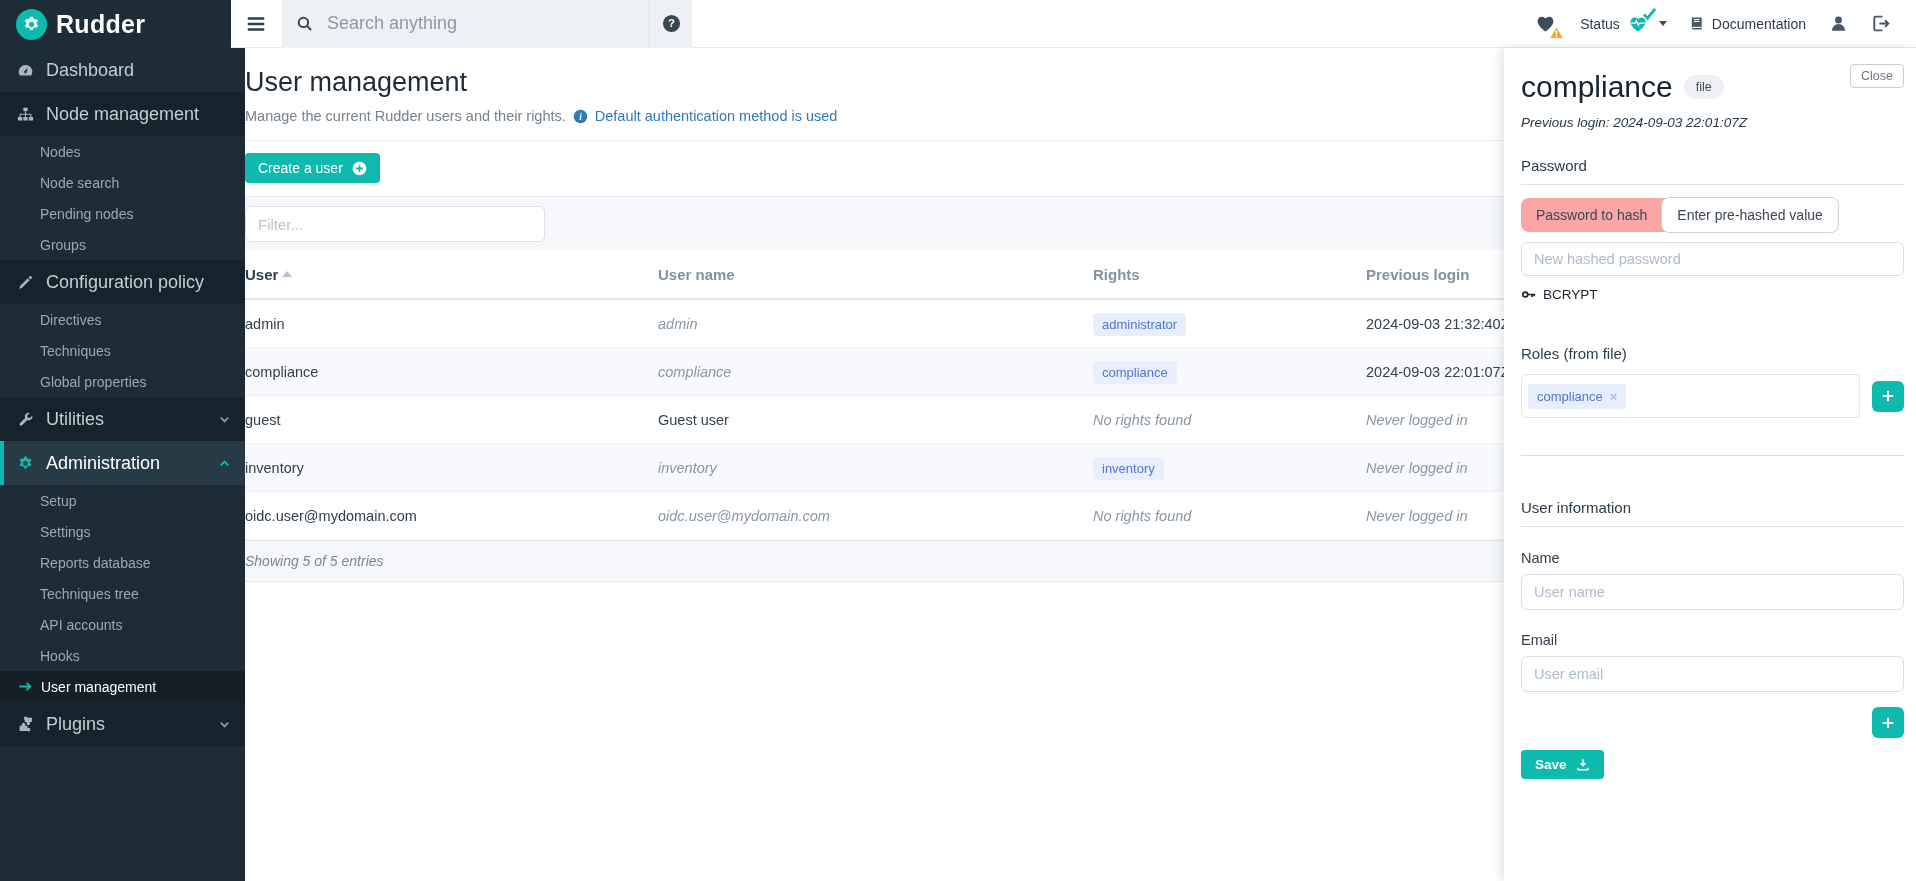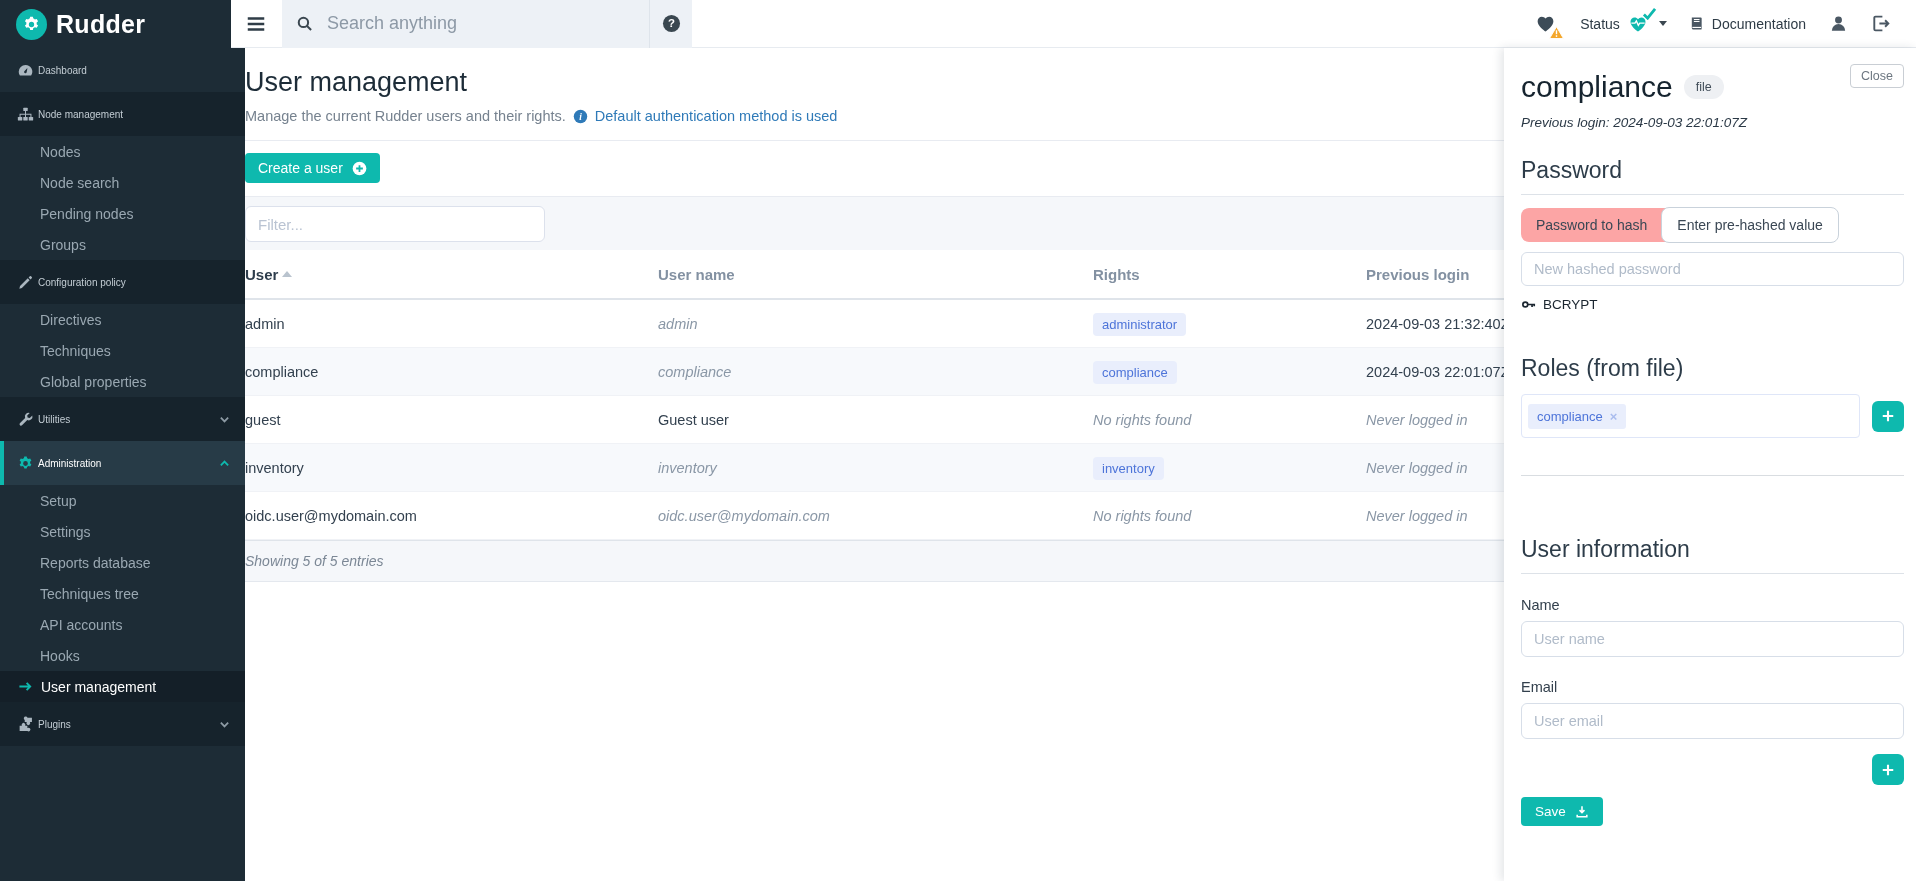--- a/index.html
+++ b/index.html
@@ -11,22 +11,22 @@
   .ic { display:inline-flex; align-items:center; justify-content:center; width:16px; height:16px; flex:0 0 auto; }
   .ic svg { width:100%; height:100%; display:block; }
 
   
   .sidebar { position:absolute; left:0; top:0; width:245px; height:881px; background:#1d2c36; z-index:5; }
   .logo-row { height:48px; display:flex; align-items:center; padding-left:16px; gap:9px; cursor:pointer; }
   .logo-mark { width:31px; height:31px; border-radius:50%; background:#0eb9ae; display:flex; align-items:center; justify-content:center; color:#fff; }
   .logo-mark .ic { width:19px; height:19px; }
   .logo-text { color:#fff; font-size:25px; font-weight:700; letter-spacing:.3px; }
   .nav { position:absolute; top:48px; left:0; right:0; bottom:0; }
-  .nav-link, .nav-header { display:flex; align-items:center; height:44px; padding:0 14px 0 17px; gap:4px;
-    color:#c3cdd4; font-size:10px; cursor:pointer; }
+  .nav-link, .nav-header { display:flex; align-items:center; height:44px; padding:0 14px 0 17px; gap:12px;
+    color:#c3cdd4; font-size:18px; cursor:pointer; }
   .nav-header { background:#16232c; }
   .nav-link .ic, .nav-header .ic { width:17px; height:17px; color:#aab6bf; }
   .nav-header.active { background:#273b47; border-left:4px solid #0eb9ae; padding-left:13px; color:#fff; }
   .nav-header.active .ic { color:#0eb9ae; }
   .nav-header .chev { margin-left:auto; width:13px; height:13px; color:#8d9aa4; }
   .nav-header.active .chev { color:#0eb9ae; }
   .nav-sub { display:flex; align-items:center; height:31px; padding-left:40px; font-size:14px; color:#9aa8b2; cursor:pointer; gap:8px; }
   .nav-sub.active { background:#141f28; color:#fff; padding-left:18px; }
   .nav-sub.active .ic { width:15px; height:15px; color:#0eb9ae; }
 
@@ -83,21 +83,21 @@
 
   
   .panel { position:absolute; left:1504px; top:48px; width:412px; height:833px; background:#fff;
     box-shadow:-3px 0 9px rgba(25,40,55,.12); padding:14px 12px 0 17px; z-index:7; }
   .close-btn { position:absolute; top:16px; right:12px; border:1px solid #c9ced4; background:#fff; color:#6c7680;
     font-size:12.5px; padding:4px 10px; border-radius:4px; cursor:pointer; font-family:inherit; }
   .panel-title-row { display:flex; align-items:center; gap:11px; margin-top:8px; }
   .panel-title { font-size:30px; font-weight:500; color:#16242f; }
   .file-badge { background:#eef0f3; color:#414d59; font-size:12.5px; padding:5px 12px; border-radius:14px; }
   .prev-login { font-style:italic; font-size:13.5px; color:#2b3946; margin-top:11px; }
-  .section-h { font-size:23px; font-weight:500; color:#2d3c49; }
+  .section-h { font-size:15px; font-weight:500; color:#2d3c49; }
   .underlined { border-bottom:1px solid #dde2e8; padding-bottom:10px; }
   .pw-section { margin-top:27px; }
   .tabs { display:inline-flex; background:#fca5a5; border-radius:8px; margin-top:13px; }
   .tab { padding:8px 15px; font-size:14px; color:#3a4754; background:transparent; border:none; border-radius:8px;
     cursor:pointer; font-family:inherit; }
   .tab.active { background:#fff; border:1px solid #c9d2db; margin:-1px; padding:9px 15px; }
   .text-input { display:block; width:100%; height:34px; border:1px solid #d7dee8; border-radius:6px; padding:0 12px;
     font-size:14.5px; color:#3b4750; font-family:inherit; outline:none; margin-top:10px; }
   .text-input::placeholder { color:#b0bbc9; }
   .hash-row { display:flex; align-items:center; gap:7px; margin-top:11px; color:#1b2630; font-size:13.5px; }
@@ -106,27 +106,27 @@
   .roles-row { display:flex; align-items:center; gap:12px; margin-top:12px; }
   .tag-box { flex:1; min-height:44px; border:1px solid #dfe6f8; border-radius:4px; padding:6px; display:flex;
     align-items:center; gap:6px; flex-wrap:wrap; cursor:text; }
   .role-tag { background:#e9eefc; color:#4d74d9; font-size:13px; padding:5px 9px; border-radius:3px;
     display:inline-flex; align-items:center; gap:7px; }
   .tag-x { color:#a9bcee; font-weight:700; cursor:pointer; font-size:13px; }
   .plus-btn { width:32px; height:31px; background:#0eb9ae; border:none; border-radius:6px; color:#fff;
     display:flex; align-items:center; justify-content:center; cursor:pointer; }
   .plus-btn .ic { width:14px; height:14px; }
   .panel-div { border:none; border-top:1px solid #d9dde1; margin:37px 0 0; }
-  .ui-section { margin-top:60px; }
+  .ui-section { margin-top:43px; }
   .field-label { font-size:14.5px; color:#33404d; margin-top:22px; }
   .field-label.first { margin-top:23px; }
   .ui-section .text-input { height:36px; margin-top:8px; }
   .plus-row { display:flex; justify-content:flex-end; margin-top:15px; }
   .save-btn { display:inline-flex; align-items:center; gap:9px; background:#0eb9ae; color:#fff; border:none;
-    border-radius:4px; font-size:13.5px; padding:7px 14px; margin-top:12px; cursor:pointer; font-family:inherit; }
+    border-radius:4px; font-size:13.5px; padding:7px 14px; margin-top:12px; cursor:pointer; font-family:inherit;font-weight:bold; }
   .save-btn .ic { width:14px; height:14px; }
 </style>
 </head>
 <body>
 
 <aside class="sidebar">
   <div class="logo-row">
     <span class="logo-mark">
         <span class="ic">
           <svg viewBox="0 0 20 20" fill="currentColor">

